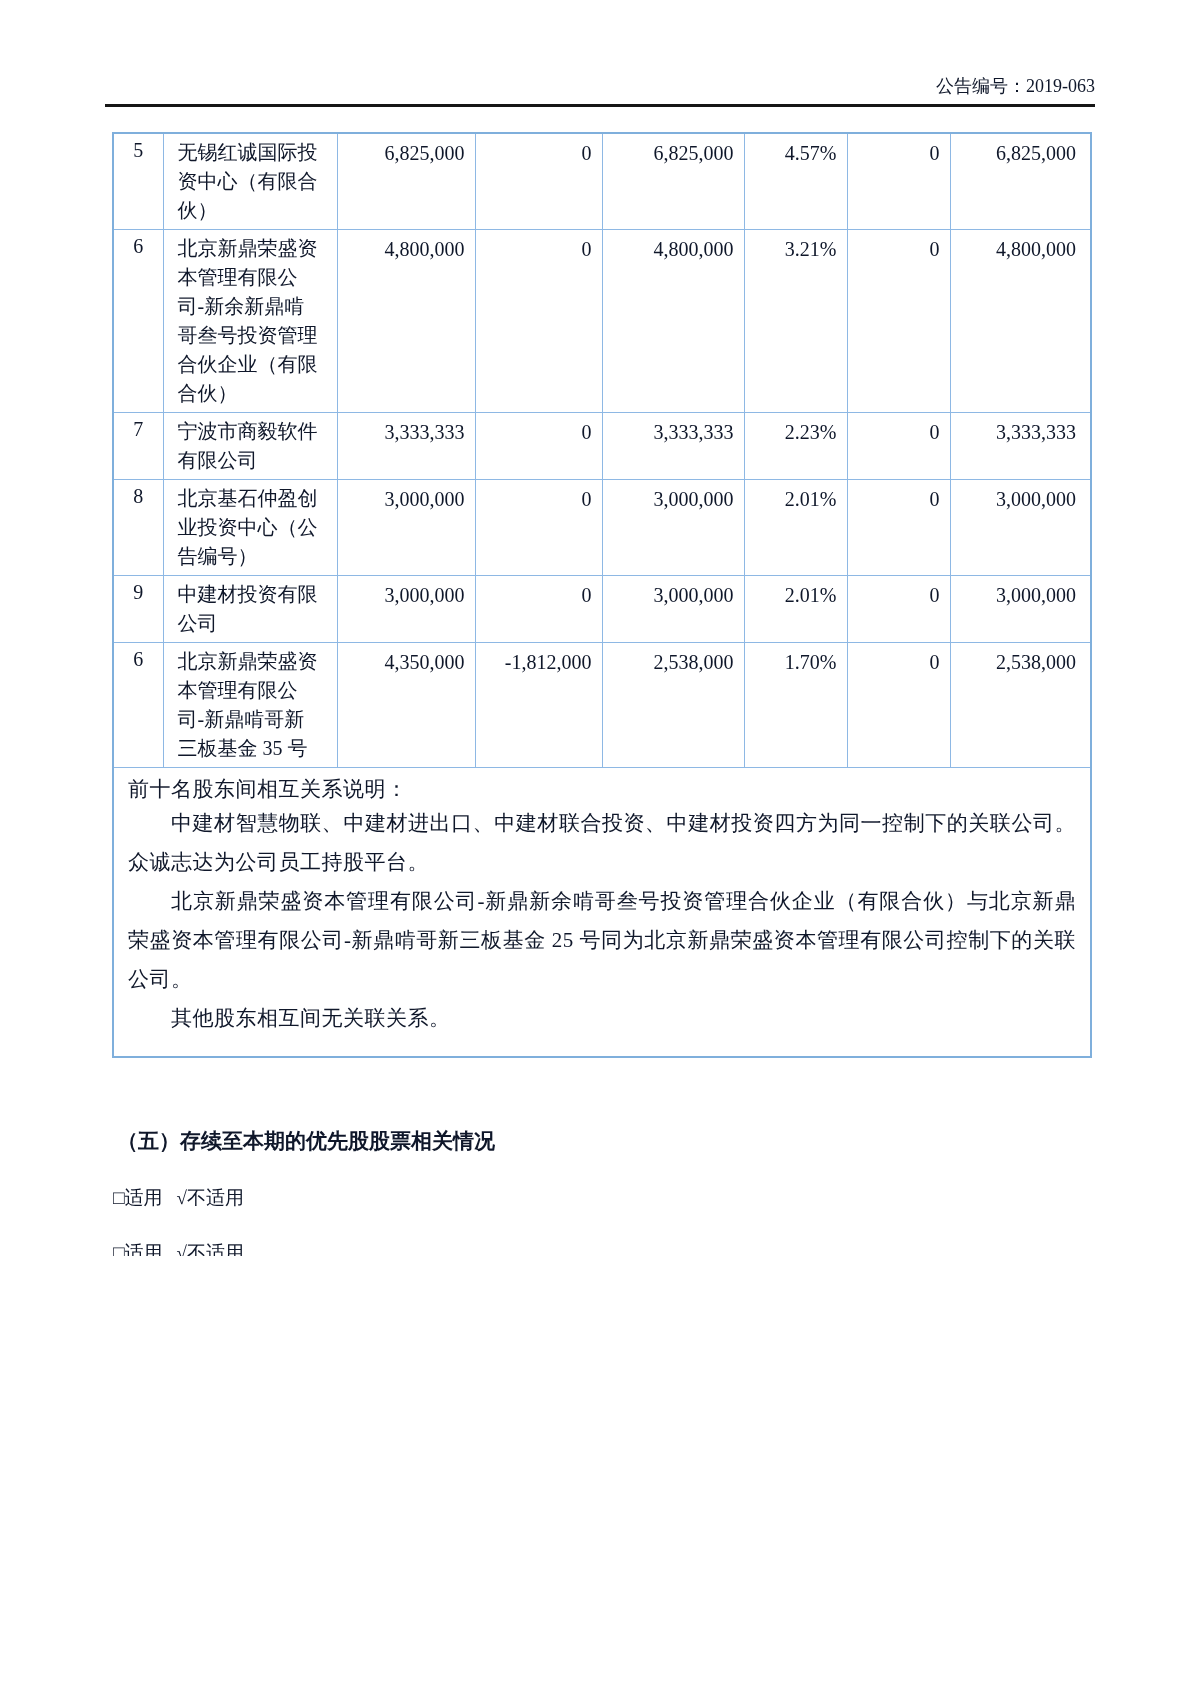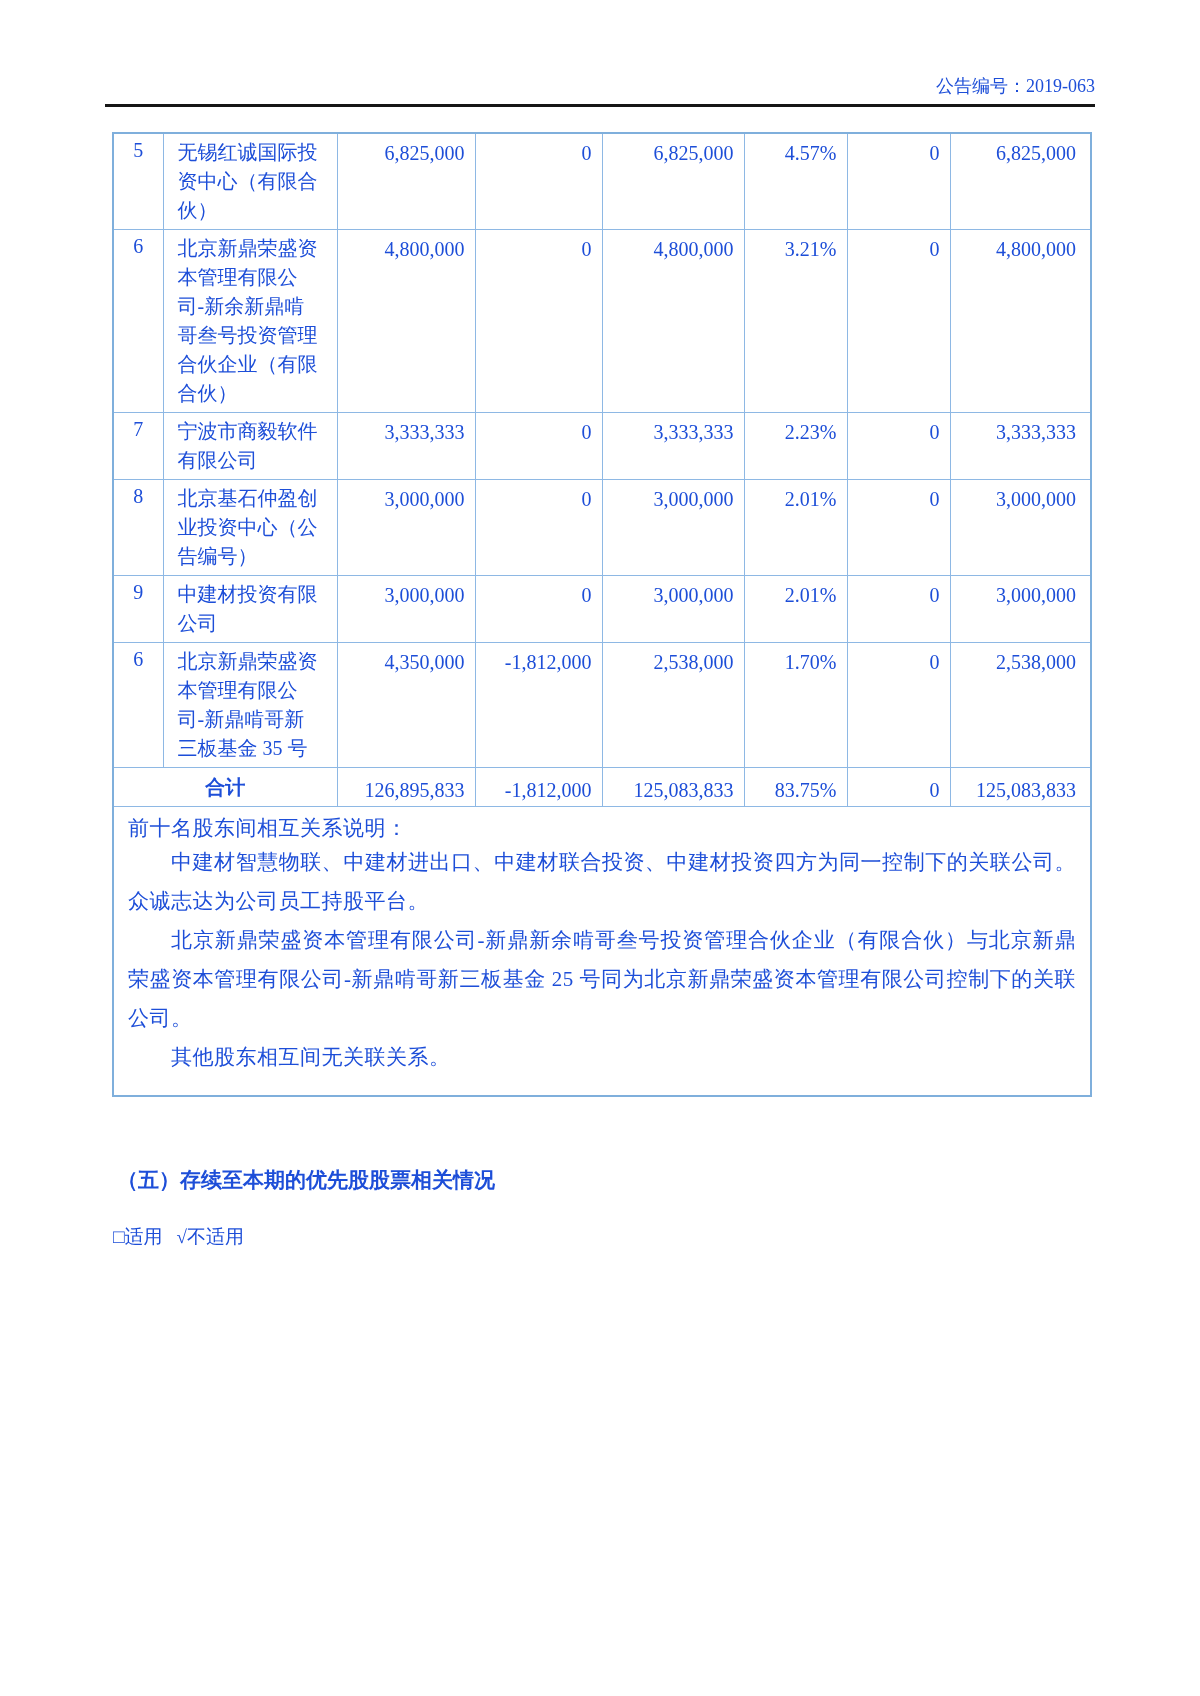--- a/index.html
+++ b/index.html
@@ -1,18 +1,18 @@
 <!DOCTYPE html>
 <html><head>
 <meta charset="utf-8">
 <style>
   html,body { margin:0; padding:0; background:#ffffff; }
   .page {
     position:relative; width:1200px; height:1256px; background:#ffffff;
-    font-family:"Liberation Serif","DejaVu Serif",serif; color:#1d4ed8;
+    font-family:"Liberation Serif","DejaVu Serif",serif; color:#0f172a;
     overflow:hidden;
   }
   .doc-header {
     padding-top:76px; margin:0 105px; text-align:right;
     font-size:18px; line-height:21px;
   }
   .header-rule { margin:7px 105px 0 105px; height:3px; background:#161616; }
 
   table.sh-table {
     margin:25px 0 0 112px; width:978px; table-layout:fixed;
@@ -113,29 +113,20 @@
       <tr style="height:119px">
         <td class="c-idx">6</td>
         <td class="c-name">北京新鼎荣盛资本管理有限公司-新鼎啃哥新三板基金 35 号</td>
         <td class="c-num">4,350,000</td>
         <td class="c-num">-1,812,000</td>
         <td class="c-num">2,538,000</td>
         <td class="c-num">1.70%</td>
         <td class="c-num">0</td>
         <td class="c-num c-last">2,538,000</td>
       </tr>
-      <tr class="total-row">
-        <td class="total-label" colspan="2">合计</td>
-        <td class="c-num">126,895,833</td>
-        <td class="c-num">-1,812,000</td>
-        <td class="c-num">125,083,833</td>
-        <td class="c-num">83.75%</td>
-        <td class="c-num">0</td>
-        <td class="c-num c-last">125,083,833</td>
-      </tr>
       <tr>
         <td class="notes-cell" colspan="8">
           <div class="notes-title">前十名股东间相互关系说明：</div>
           <p class="notes-p">中建材智慧物联、中建材进出口、中建材联合投资、中建材投资四方为同一控制下的关联公司。众诚志达为公司员工持股平台。</p>
           <p class="notes-p">北京新鼎荣盛资本管理有限公司-新鼎新余啃哥叁号投资管理合伙企业（有限合伙）与北京新鼎荣盛资本管理有限公司-新鼎啃哥新三板基金 25 号同为北京新鼎荣盛资本管理有限公司控制下的关联公司。</p>
           <p class="notes-p">其他股东相互间无关联关系。</p>
         </td>
       </tr>
     </tbody>
   </table>

